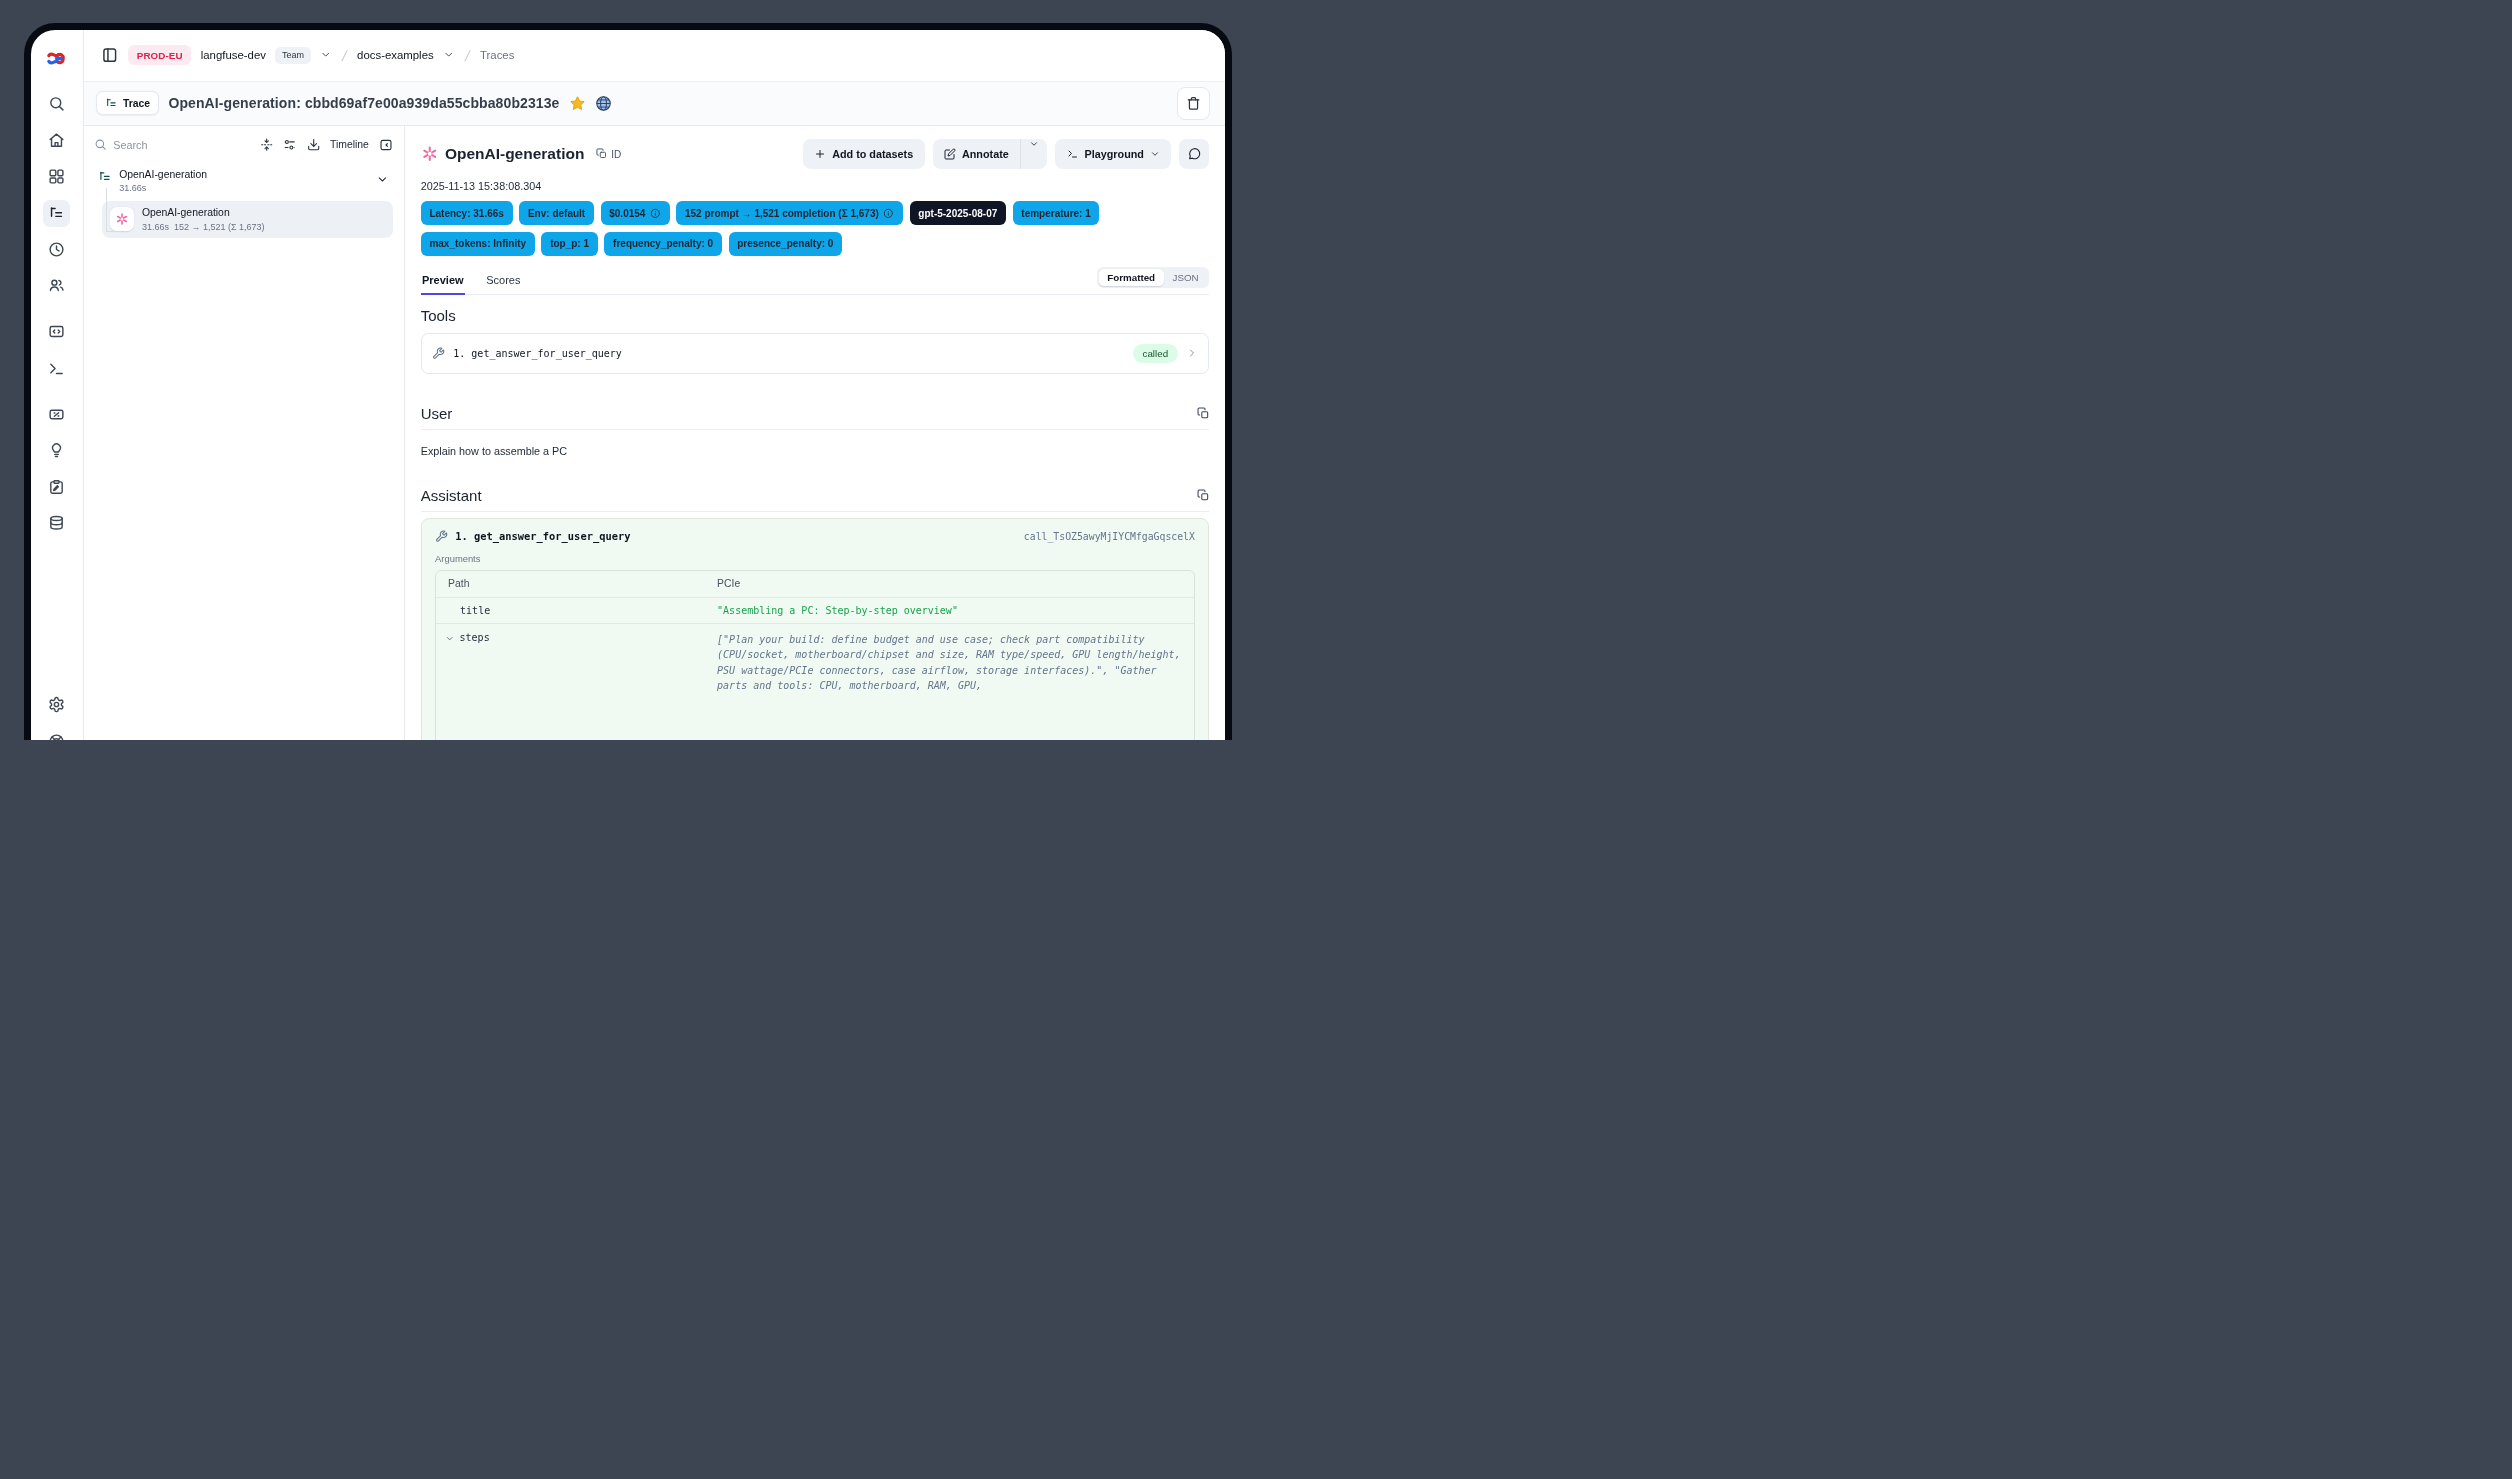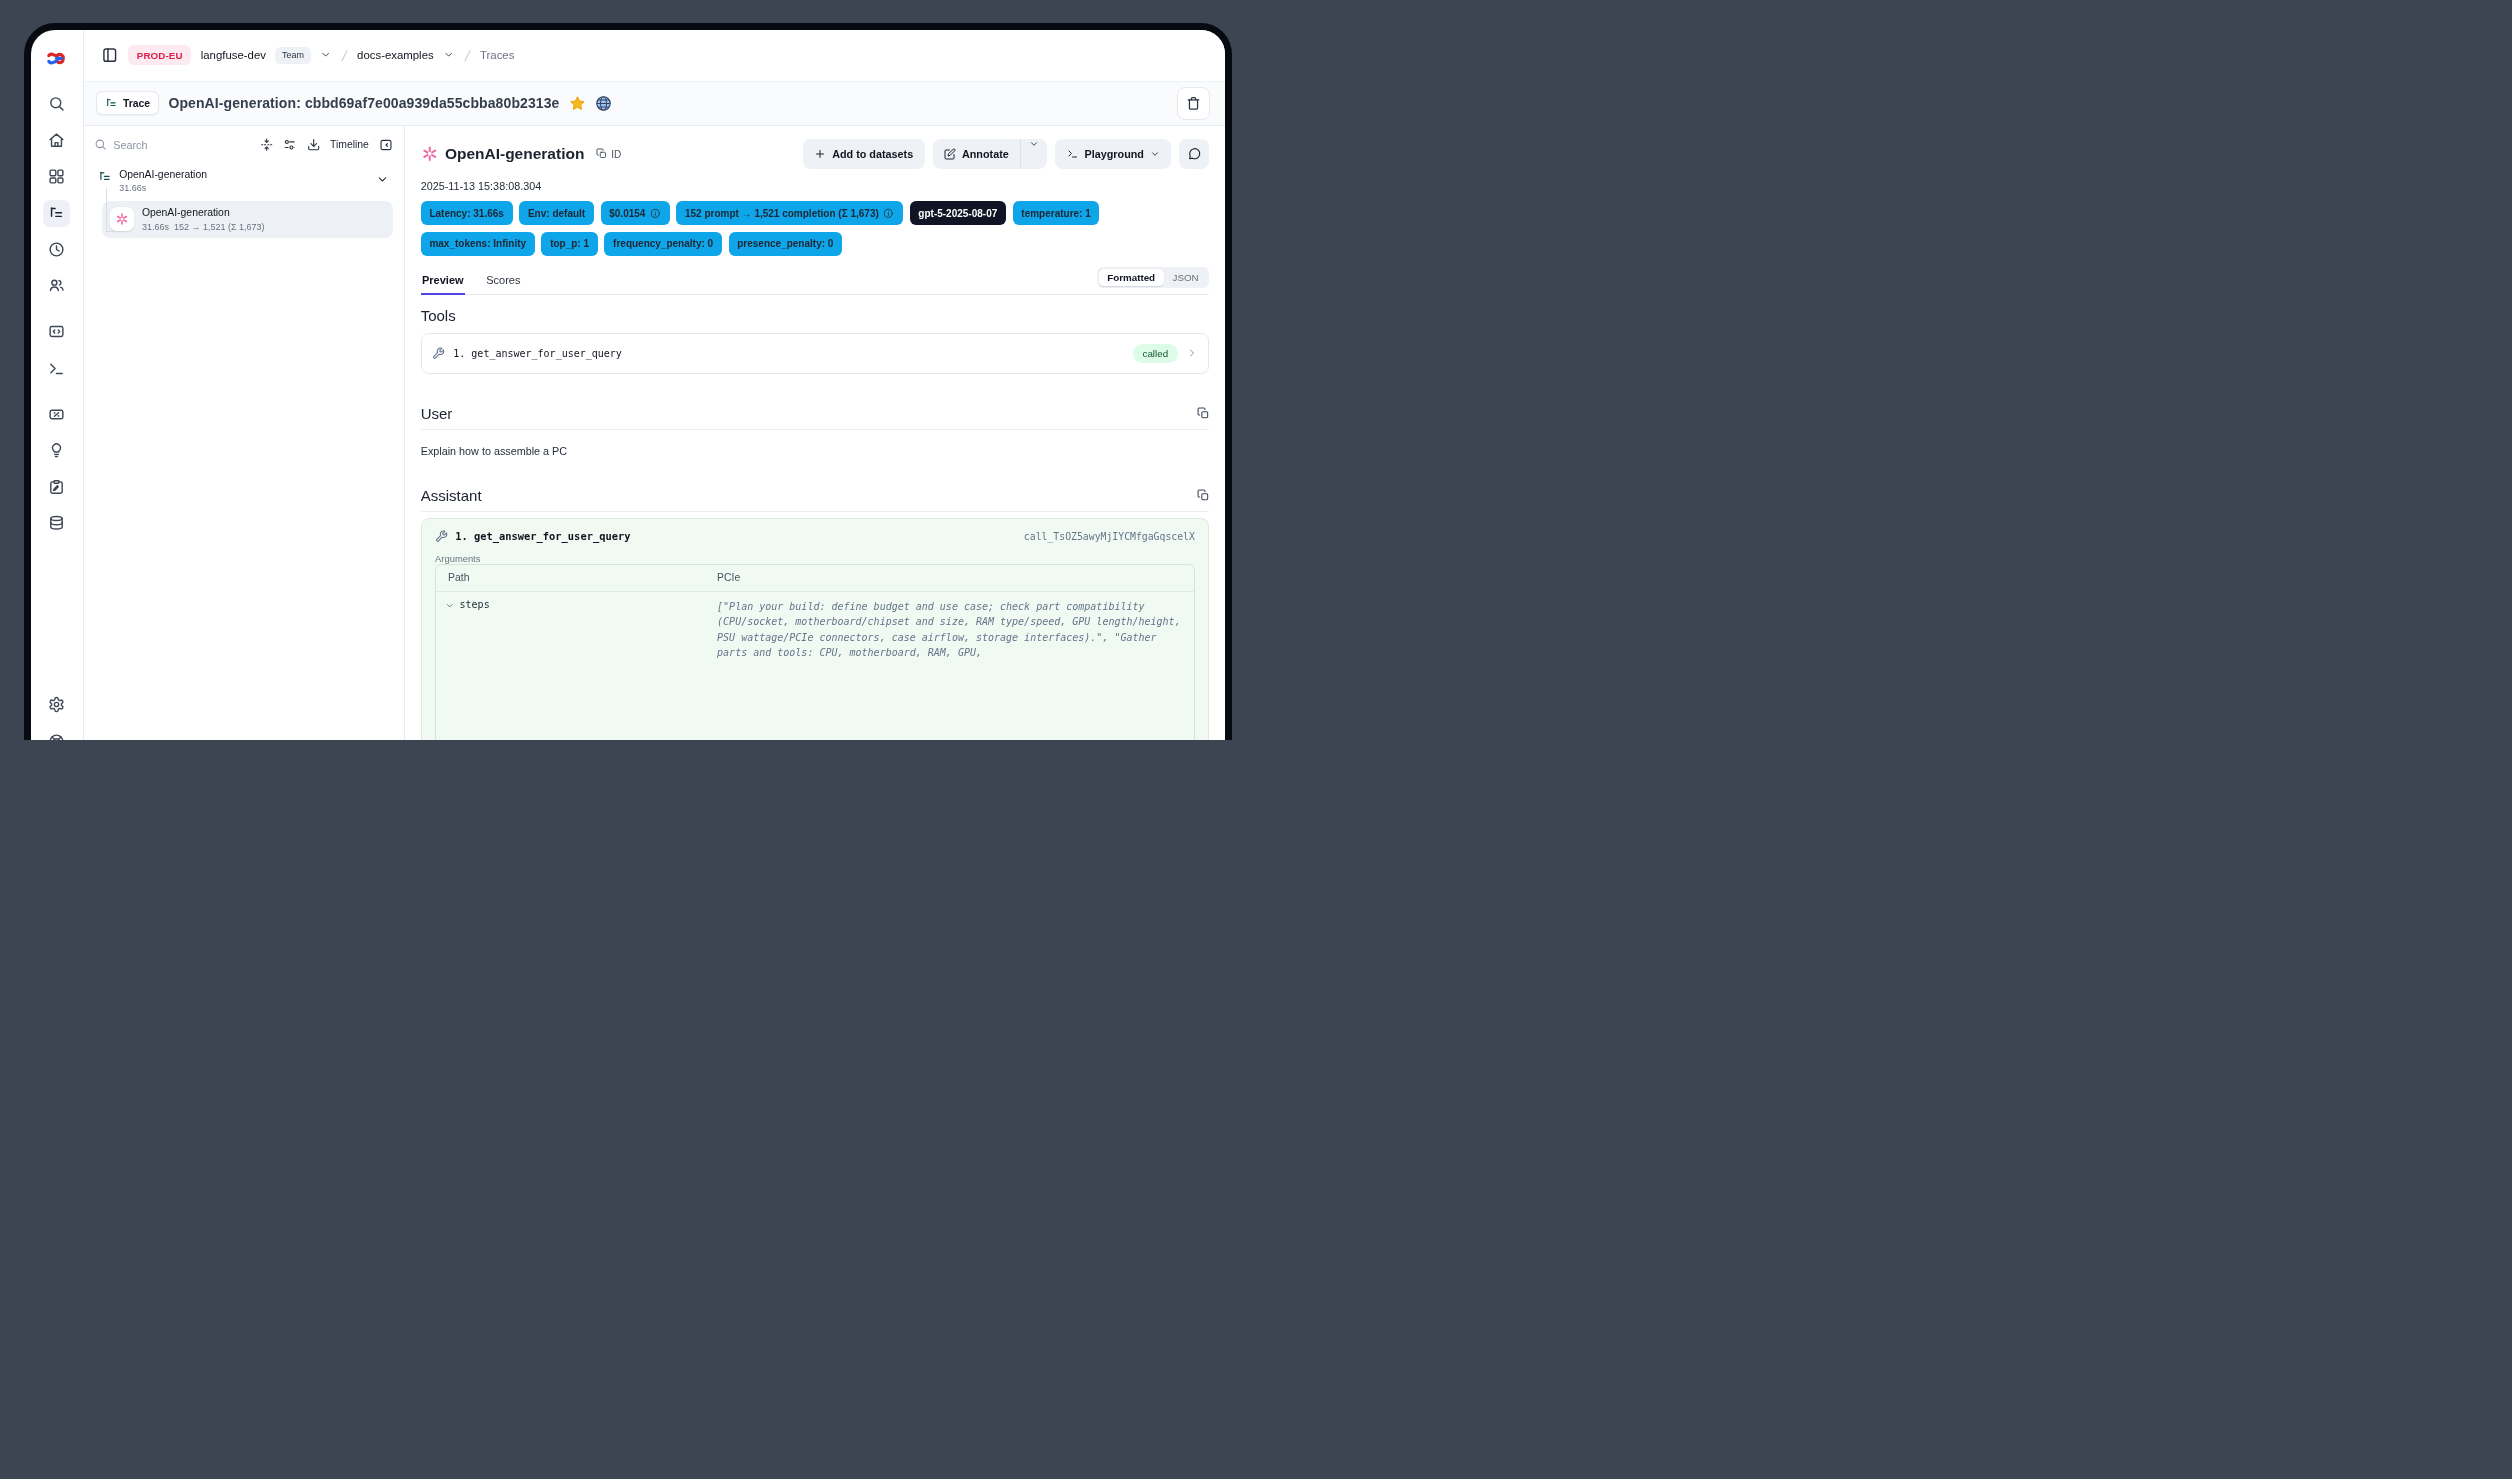--- a/index.html
+++ b/index.html
@@ -103,21 +103,21 @@
   .copy-btn{margin-left:auto;color:#3c4554;cursor:pointer;}
   .hr{height:0.7px;background:#eaeef3;margin-top:7.4px;flex:none;}
   .user-h{margin-top:31px;}
   .user-text{margin-top:15.5px;font-size:10.8px;color:#1f2835;flex:none;}
   .asst-h{margin-top:30px;}
   .green-card{margin-top:6px;background:#f0faf3;border:0.7px solid #dcead f;border:0.7px solid #dceade;border-radius:8px 8px 0 0;padding:10.8px 13.4px;flex:1;min-height:0;overflow:hidden;display:flex;flex-direction:column;}
   .gc-head{display:flex;align-items:center;gap:7.4px;flex:none;}
   .gc-name{font-size:10.4px;font-weight:700;color:#10151f;}
   .call-id{margin-left:auto;font-size:9.8px;color:#64748b;}
   .args-label{margin-top:10px;font-size:9.4px;color:#6b7280;flex:none;}
-  .argtable{border:0.7px solid #d5e4da;border-radius:6px;overflow:hidden;flex:1;min-height:0;}
+  .argtable{margin-top:6px;border:0.7px solid #d5e4da;border-radius:6px;overflow:hidden;flex:1;min-height:0;}
   .tr{display:grid;grid-template-columns:269px 1fr;}
   .tr + .tr{border-top:0.7px solid #dfeae2;}
   .th{font-size:10.4px;color:#47505f;padding:7.4px 12px;}
   .td{padding:7.4px 12px;font-size:10px;}
   .td.path{color:#1f2835;padding-left:24px;}
   .td.path.haschev{padding-left:9.4px;display:flex;align-items:flex-start;gap:4.7px;}
   .td.path .chev-s{color:#47505f;margin-top:2px;}
   .td.val-string{color:#16a34a;}
   .td.val-italic{color:#64748b;font-style:italic;line-height:1.55;}
 </style>
@@ -557,20 +557,24 @@
             <span class="mono gc-name">1. get_answer_for_user_query</span>
             <span class="mono call-id">call_TsOZ5awyMjIYCMfgaGqscelX</span>
           </div>
           <div class="args-label">Arguments</div>
           <div class="argtable">
             <div class="tr">
               <div class="th">Path</div>
               <div class="th">PCIe</div>
             </div>
             <div class="tr">
+              <div class="td path mono">title</div>
+              <div class="td val-string mono">"Assembling a PC: Step-by-step overview"</div>
+            </div>
+            <div class="tr">
               <div class="td path mono haschev">
                 <svg class="ic chev-s" width="9.4" height="9.4" viewBox="0 0 24 24" stroke-width="2.4">
                       <path d="m6 9 6 6 6-6"></path>
                     </svg>
                 <span>steps</span>
               </div>
               <div class="td val-italic mono">["Plan your build: define budget and use case; check part compatibility (CPU/socket, motherboard/chipset and size, RAM type/speed, GPU length/height, PSU wattage/PCIe connectors, case airflow, storage interfaces).", "Gather parts and tools: CPU, motherboard, RAM, GPU,</div>
             </div>
           </div>
         </div>

